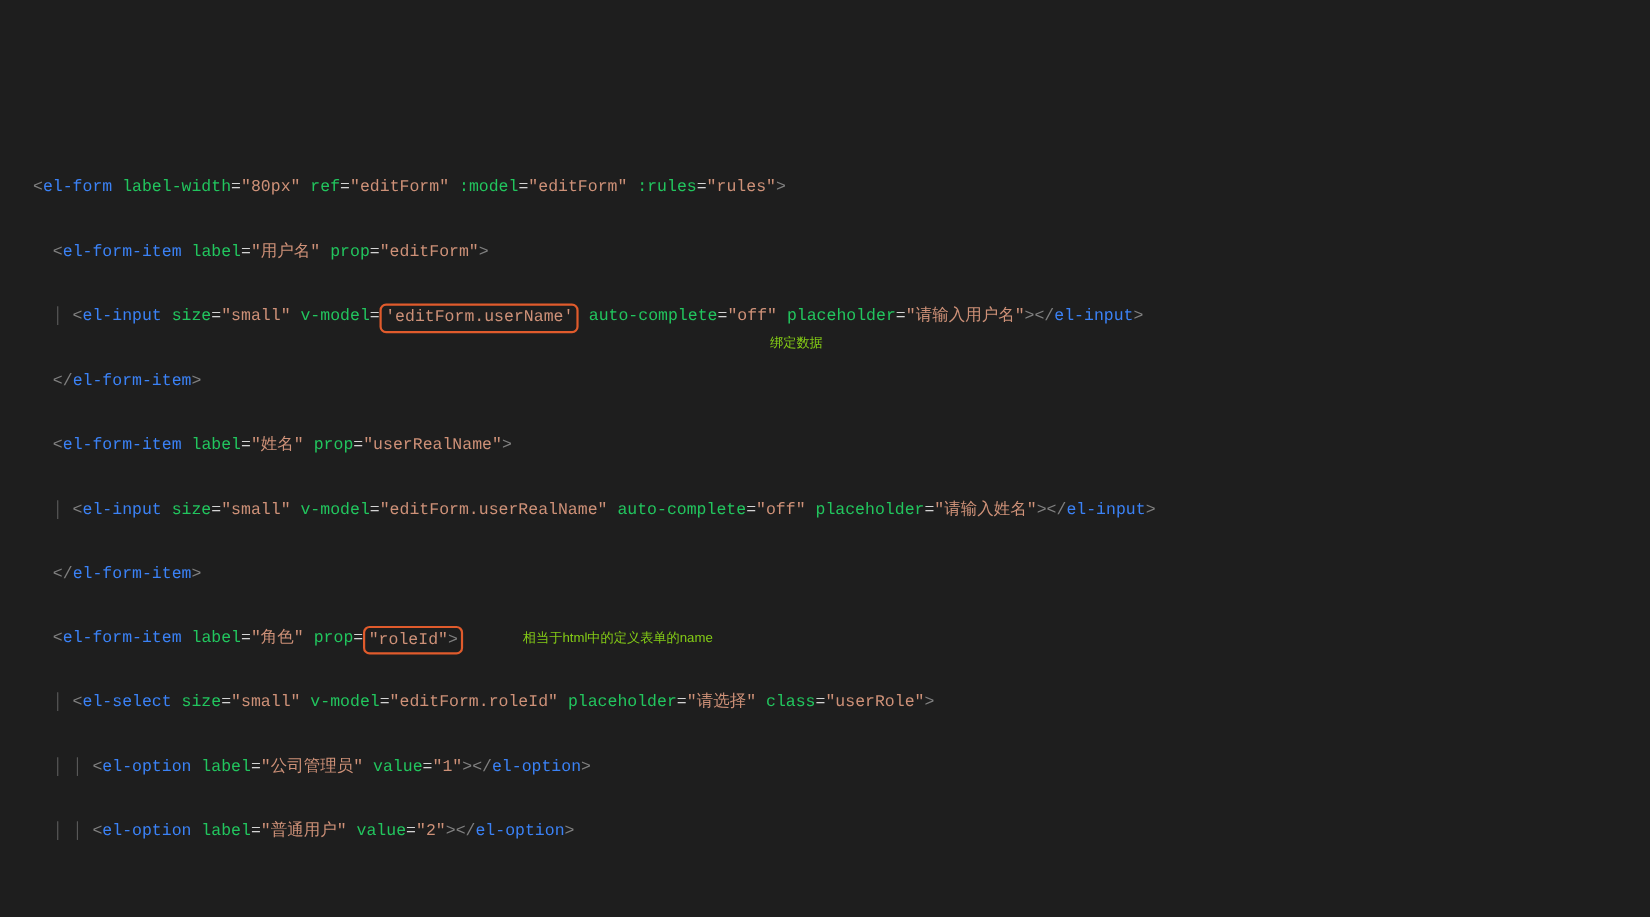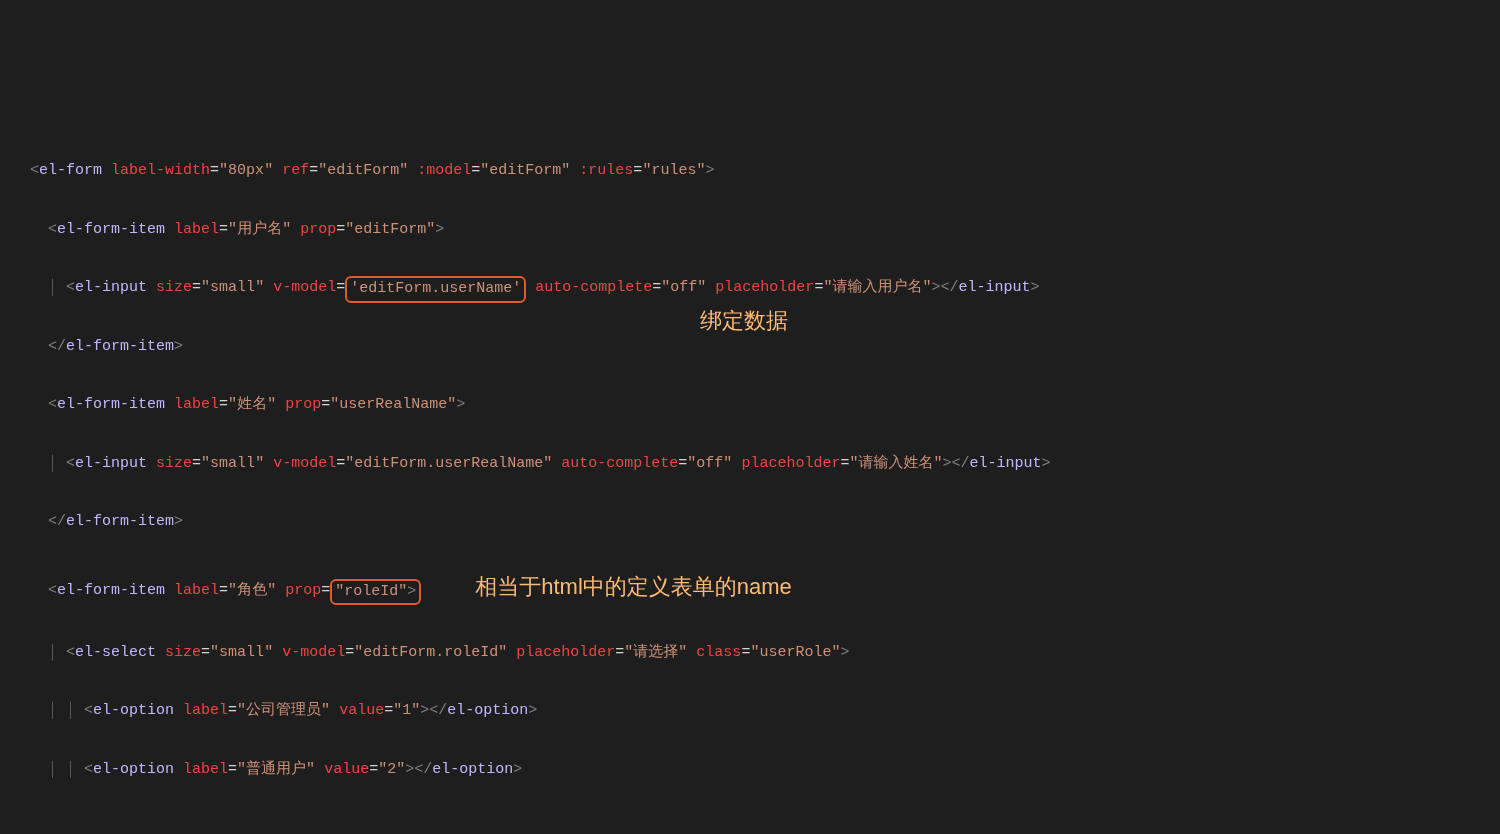--- a/index.html
+++ b/index.html
@@ -15,25 +15,25 @@
     overflow: hidden;
   }
   .code-area { padding-left: 30px; }
   .line { display: block; position: relative; }
   .guide {
     color: #585858;
     display: inline-block;
   }
   
   .angle { color: #808080; }           
-  .tag { color: #c4b5fd; }             
-  .attr { color: #ef4444; }            
+  .tag { color: #3b82f6; }             
+  .attr { color: #22c55e; }            
   .eq { color: #d4d4d4; }
   .str { color: #ce9178; }            
-  .ann { color: #fdba74; font-family: "PingFang SC","Microsoft YaHei",sans-serif; font-size: 22px; }
+  .ann { color: #84cc16; font-family: "PingFang SC","Microsoft YaHei",sans-serif; font-size: 12px; }
   .hl {
     border: 2.5px solid #e05b2c;
     border-radius: 6px;
     padding: 0 3px;
     display: inline-block;
     line-height: 1.5;
     position: relative;
     top: 1px;
   }
 </style>

